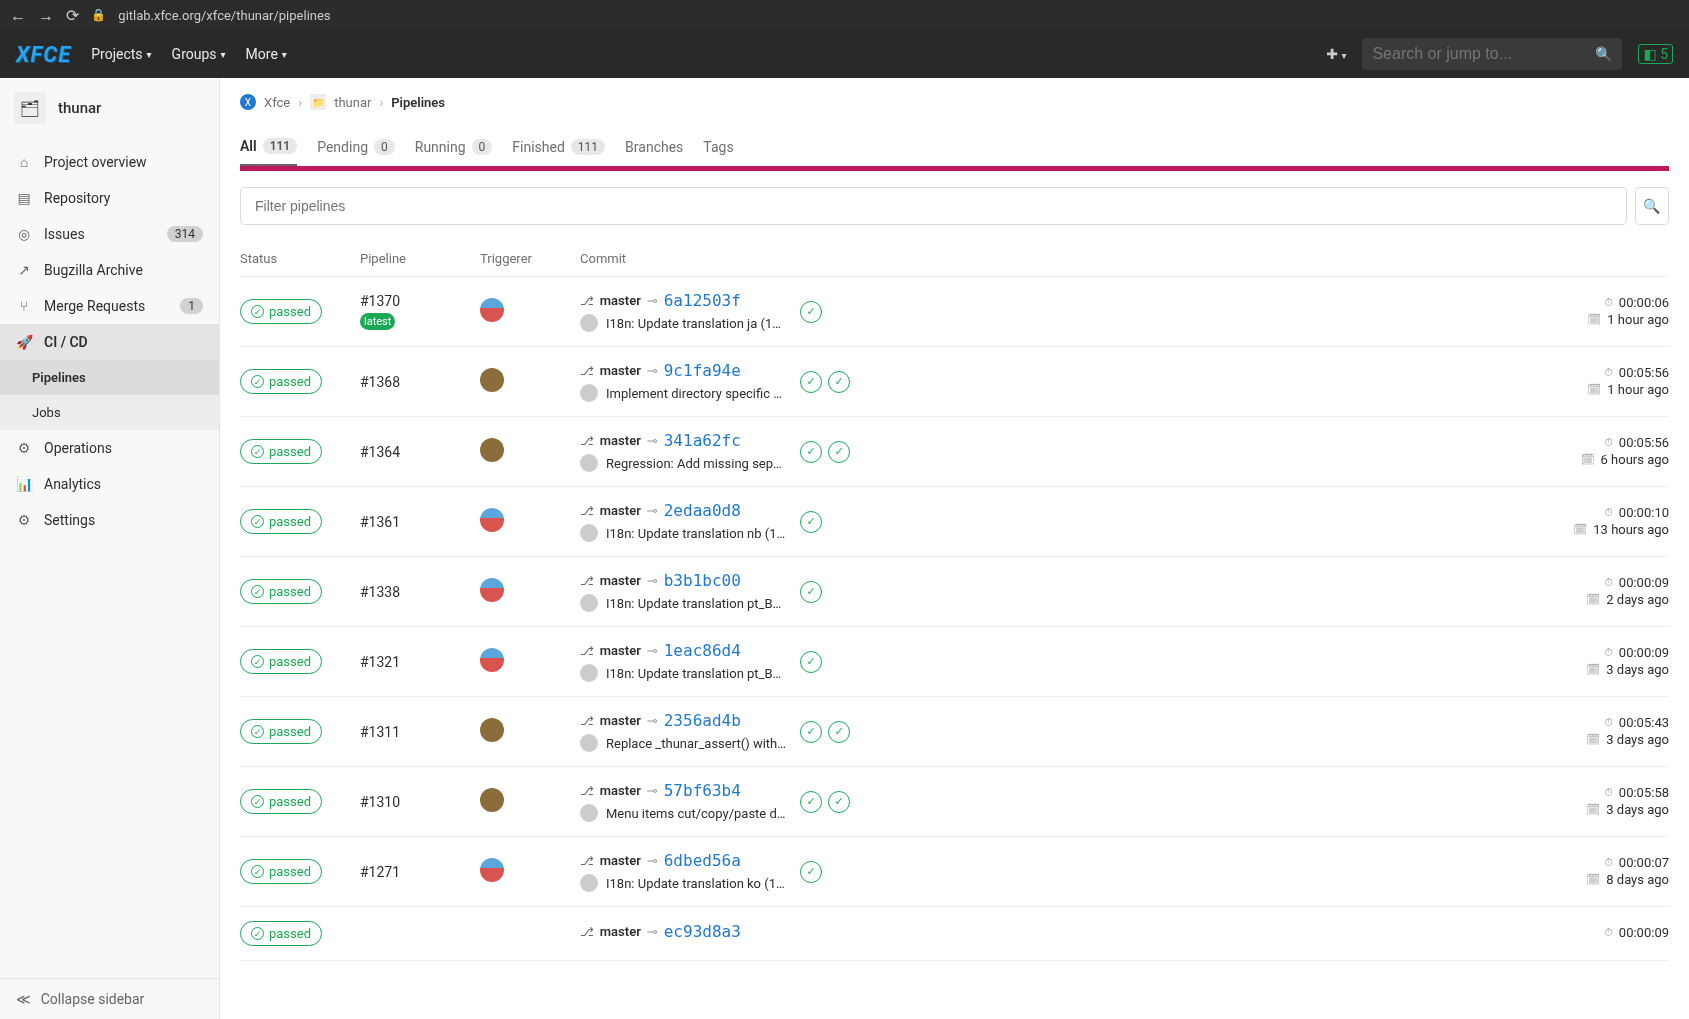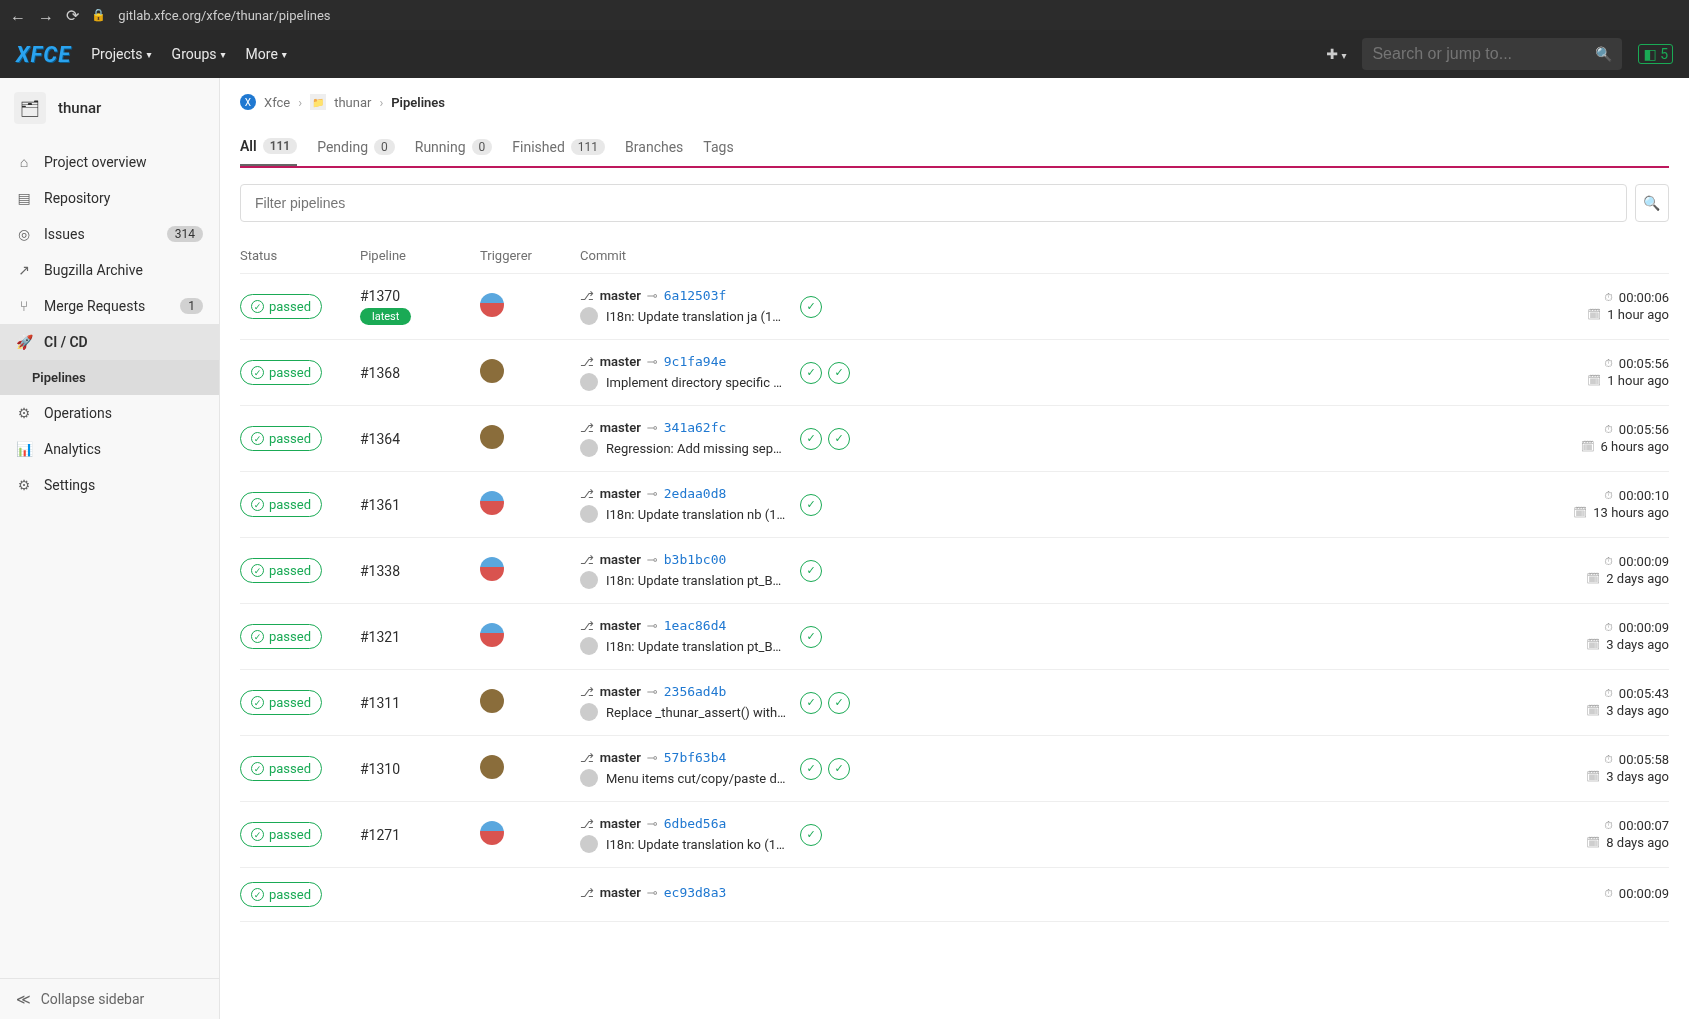--- a/index.html
+++ b/index.html
@@ -44,21 +44,21 @@
 
 .main { flex: 1; overflow-y: auto; padding: 16px 20px; }
 .breadcrumb { display: flex; align-items: center; gap: 8px; font-size: 13px; color: #707070; margin-bottom: 18px; }
 .breadcrumb a { color: #707070; text-decoration: none; }
 .breadcrumb .sep { color: #aaa; }
 .breadcrumb .current { color: #2e2e2e; font-weight: 600; }
 .bc-icon { width: 16px; height: 16px; border-radius: 50%; background: #1f78d1; display: inline-flex; align-items: center; justify-content: center; color: #fff; font-size: 10px; }
 .bc-icon2 { width: 16px; height: 16px; background: #eee; display: inline-flex; align-items: center; justify-content: center; font-size: 10px; }
 
 
-.tabs-row { display: flex; align-items: center; border-bottom: 2px solid #be185d; margin-bottom: 16px; }
+.tabs-row { display: flex; align-items: center; border-bottom: 5px solid #be185d; margin-bottom: 16px; }
 .tabs { display: flex; gap: 20px; }
 .tab { padding: 10px 0; color: #707070; cursor: pointer; display: flex; align-items: center; gap: 6px; font-size: 14px; }
 .tab.active { color: #2e2e2e; font-weight: 600; border-bottom: 2px solid #666; }
 .tab .count { background: #e8e8e8; color: #555; border-radius: 9px; padding: 1px 7px; font-size: 12px; }
 .actions { margin-left: auto; display: flex; gap: 8px; padding-bottom: 8px; }
 .btn { border: 1px solid #dcdcdc; background: #fff; padding: 7px 12px; border-radius: 4px; cursor: pointer; font-size: 14px; }
 .btn-primary { background: #1aaa55; color: #fff; border-color: #168f48; }
 
 
 .filter-row { display: flex; gap: 8px; margin-bottom: 16px; }
@@ -71,29 +71,29 @@
 .col-pipeline { width: 120px; }
 .col-trigger { width: 100px; }
 .col-commit { width: 220px; }
 .col-stages { flex: 1; }
 .col-time { width: 140px; text-align: right; }
 
 .pipeline-row { display: flex; align-items: center; padding: 14px 0; border-bottom: 1px solid #eee; }
 .status-badge { border: 1px solid #1aaa55; color: #1aaa55; border-radius: 14px; padding: 4px 10px; font-size: 13px; display: inline-flex; align-items: center; gap: 5px; }
 .status-badge .check { width: 13px; height: 13px; border: 1.5px solid #1aaa55; border-radius: 50%; display: inline-flex; align-items: center; justify-content: center; font-size: 9px; }
 .pipeline-id { font-size: 14px; color: #2e2e2e; }
-.latest-tag { background: #1aaa55; color: #fff; font-size: 11px; padding: 2px 12px; border-radius: 10px; margin-top: 4px; display: inline-block; text-align: center; }
+.latest-tag { background: #1aaa55; color: #fff; font-size: 11px; padding: 2px 4px; border-radius: 10px; margin-top: 4px; display: inline-block; text-align: center; }
 .avatar { width: 24px; height: 24px; border-radius: 50%; background: #8a6d3b; display: inline-block; }
 .avatar.bot { background: linear-gradient(180deg, #5aa7de 40%, #d9534f 40%); }
 .commit-cell { font-size: 13px; }
 .branch-line { display: flex; align-items: center; gap: 6px; margin-bottom: 4px; }
 .branch-icon { color: #666; font-size: 12px; }
 .branch-name { color: #2e2e2e; font-weight: 600; }
 .commit-sep { color: #999; }
-.commit-sha { color: #1f78d1; font-family: monospace; font-size: 13px; }
+.commit-sha { color: #1f78d1; font-family: monospace; font-size: 16px; }
 .commit-msg-line { display: flex; align-items: center; gap: 8px; color: #2e2e2e; }
 .commit-avatar { width: 18px; height: 18px; border-radius: 50%; background: #ccc; flex-shrink: 0; }
 .commit-msg { white-space: nowrap; overflow: hidden; text-overflow: ellipsis; max-width: 180px; }
 .stage-dots { display: flex; gap: 6px; }
 .stage-dot { width: 22px; height: 22px; border: 1.5px solid #1aaa55; border-radius: 50%; display: flex; align-items: center; justify-content: center; color: #1aaa55; font-size: 11px; cursor: pointer; }
 .time-cell { font-size: 13px; color: #2e2e2e; text-align: right; }
 .time-line { display: flex; align-items: center; justify-content: flex-end; gap: 6px; margin-bottom: 2px; }
 .time-icon { color: #999; font-size: 11px; }
 .caret { font-size: 10px; }
 </style>
@@ -163,20 +163,21 @@
           <span class="nav-icon">⑂</span>
           <span>Merge Requests</span>
           <span class="badge">1</span>
         </div>
         <div class="nav-item active">
           <span class="nav-icon">🚀</span>
           <span>CI / CD</span>
         </div>
         <div class="sub-nav">
           <div class="nav-item active">Pipelines</div>
+          <div class="nav-item">Jobs</div>
         </div>
         <div class="nav-item">
           <span class="nav-icon">⚙</span>
           <span>Operations</span>
         </div>
         <div class="nav-item">
           <span class="nav-icon">📊</span>
           <span>Analytics</span>
         </div>
         <div class="nav-item">

